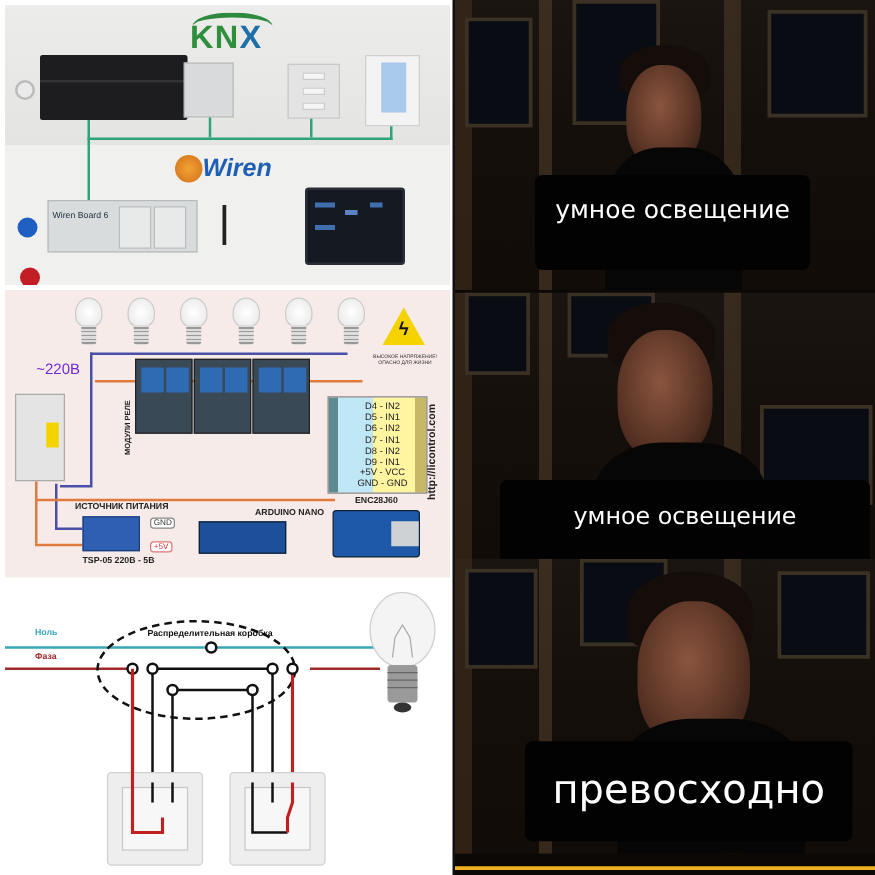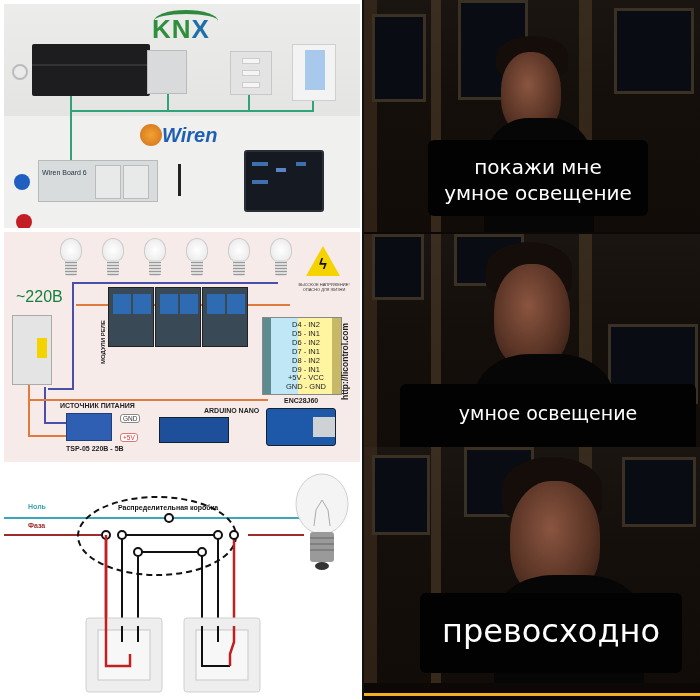--- a/index.html
+++ b/index.html
@@ -36,21 +36,21 @@
   .stick{position:absolute;left:174px;top:160px;width:3px;height:32px;background:#222}
 
   
   .p2{position:absolute;left:4px;top:232px;width:356px;height:230px;background:#f7ebe9;overflow:hidden}
   .bulb{position:absolute;top:6px;width:22px;height:40px}
   .bulb .glass{position:absolute;left:0;top:0;width:22px;height:24px;border-radius:50% 50% 40% 40%;background:radial-gradient(#fff,#e6e6e6);border:1px solid #ccc}
   .bulb .base{position:absolute;left:5px;top:22px;width:12px;height:16px;background:repeating-linear-gradient(#ddd 0 2px,#999 2px 3px);border-radius:0 0 3px 3px}
   .warn{position:absolute;left:302px;top:14px;width:0;height:0;border-left:17px solid transparent;border-right:17px solid transparent;border-bottom:30px solid #f4d300}
   .warn-bolt{position:absolute;left:315px;top:23px;font-size:15px;color:#111;font-weight:bold}
   .warn-txt{position:absolute;left:288px;top:50px;width:64px;font-size:4px;line-height:5px;text-align:center;color:#333}
-  .v220{position:absolute;left:12px;top:56px;font-size:16px;color:#15803d}
+  .v220{position:absolute;left:25px;top:56px;font-size:12px;color:#6d28d9}
   .breaker{position:absolute;left:8px;top:83px;width:40px;height:70px;background:#e4e4e4;border:1px solid #aaa}
   .breaker .y{position:absolute;left:24px;top:22px;width:10px;height:20px;background:#f4d400}
   .relay{position:absolute;top:55px;width:46px;height:60px;background:#3a4956;border:1px solid #222}
   .relay i{position:absolute;top:6px;width:18px;height:20px;background:#2f6bb3}
   .relay-lbl{position:absolute;left:96px;top:62px;font-size:6px;font-weight:bold;color:#222;transform:rotate(-90deg);transform-origin:left top}
   .pinmap{position:absolute;left:258px;top:85px;width:80px;height:78px;border:1px solid #888;background:linear-gradient(90deg,#5e8b90 0 10%,#bfe7f6 10% 45%,#fff5a0 45% 88%,#c7b867 88%)}
   .pinmap .rows{position:absolute;left:14px;top:3px;width:58px;font-size:7.5px;line-height:8.9px;text-align:center;color:#222}
   .url{position:absolute;left:336px;top:168px;font-size:8.5px;font-weight:bold;color:#222;transform:rotate(-90deg);transform-origin:left top;white-space:nowrap}
   .psu-lbl{position:absolute;left:56px;top:170px;font-size:7px;font-weight:bold;color:#222}
   .psu{position:absolute;left:62px;top:181px;width:46px;height:28px;background:#2f5fb3;border:1px solid #1e3f7a}
@@ -261,21 +261,20 @@
 
     <div class="frame" style="top:0;height:232px">
       <div class="scene"></div>
       <div class="win" style="left:8px;top:14px;width:54px;height:88px"></div>
       <div class="win" style="left:94px;top:0;width:70px;height:100px"></div>
       <div class="win" style="left:250px;top:8px;width:80px;height:86px"></div>
       <div class="hair" style="left:132px;top:36px;width:72px;height:40px"></div>
       <div class="face" style="left:137px;top:52px;width:60px;height:82px"></div>
       <div class="neck" style="left:120px;top:118px;width:110px;height:120px"></div>
       <div class="cap" style="left:64px;top:140px;width:220px;height:76px;padding-top:14px;font-size:20px;line-height:26px">
-        <span>покажи мне</span>
         <span>умное освещение</span>
       </div>
     </div>
 
     <div class="frame" style="top:234px;height:228px">
       <div class="scene"></div>
       <div class="win" style="left:8px;top:0;width:52px;height:66px"></div>
       <div class="win" style="left:90px;top:0;width:70px;height:52px"></div>
       <div class="win" style="left:244px;top:90px;width:90px;height:80px"></div>
       <div class="hair" style="left:122px;top:8px;width:86px;height:52px"></div>

